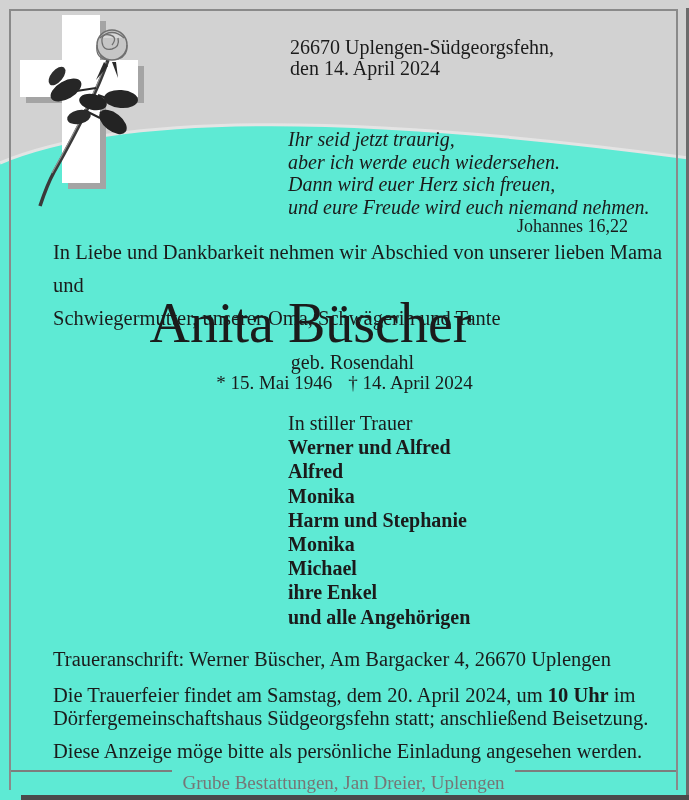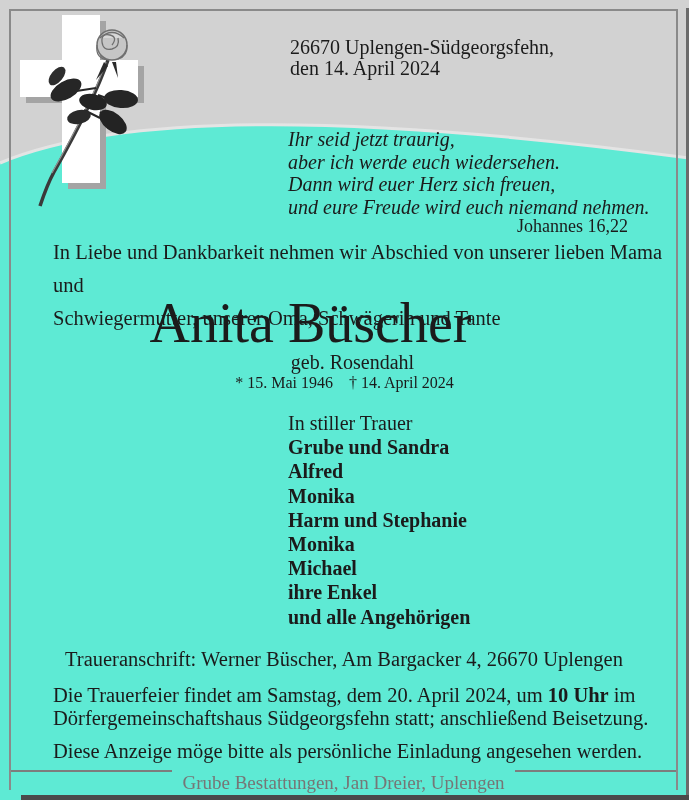--- a/index.html
+++ b/index.html
@@ -21,25 +21,25 @@
   
   .shadow-right{position:absolute;right:0;top:8px;width:3px;bottom:0;background:#6b6b6b;}
   .shadow-bottom{position:absolute;left:21px;right:0;bottom:0;height:5px;background:#4a4a4a;}
 
   .place-date{left:290px;top:37px;font-size:20px;line-height:21px;}
   .quote{left:288px;top:128px;width:340px;font-size:20px;line-height:22.5px;font-style:italic;white-space:nowrap;}
   .quote-source{font-style:normal;font-size:18px;line-height:16px;text-align:right;margin-top:0;}
   .intro{left:53px;top:236px;width:620px;font-size:20.5px;line-height:33px;}
   .name{left:0;top:297px;width:621px;text-align:center;font-size:56px;line-height:52px;font-weight:400;}
   .maiden{left:8px;top:351px;width:689px;text-align:center;font-size:20px;line-height:22px;}
-  .dates{left:0;top:371px;width:689px;text-align:center;font-size:16px;line-height:24px;}
+  .dates{left:0;top:371px;width:689px;text-align:center;font-size:19px;line-height:24px;}
   .dates .death{margin-left:16px;}
   .mourners{left:288px;top:411px;font-size:20px;line-height:24.2px;}
   .mourners .bold{font-weight:700;}
-  .address-line{left:53px;top:648px;width:620px;font-size:20.5px;line-height:23px;margin-left:12px;}
+  .address-line{left:53px;top:648px;width:620px;font-size:20.5px;line-height:23px;}
   .funeral{left:53px;top:684px;width:625px;font-size:20.5px;line-height:23px;white-space:nowrap;}
   .funeral b{font-weight:700;}
   .invitation{left:53px;top:740px;width:620px;font-size:20.5px;line-height:23px;}
 
   .footer-row{
     position:absolute;left:9px;width:669px;top:770px;height:20px;
     display:flex;align-items:flex-start;
   }
   .footer-rule{flex:1;border-bottom:2px solid #7d7d7d;height:0;}
   .footer-text{
@@ -98,21 +98,21 @@
   </div>
 
   <div class="abs name">Anita Büscher</div>
   <div class="abs maiden">geb. Rosendahl</div>
   <div class="abs dates">
     <span class="birth">* 15. Mai 1946</span><span class="death">† 14. April 2024</span>
   </div>
 
   <div class="abs mourners">
     <div>In stiller Trauer</div>
-    <div class="bold">Grube und Sandra</div>
+    <div class="bold">Werner und Alfred</div>
     <div class="bold">Alfred</div>
     <div class="bold">Monika</div>
     <div class="bold">Harm und Stephanie</div>
     <div class="bold">Monika</div>
     <div class="bold">Michael</div>
     <div class="bold">ihre Enkel</div>
     <div class="bold">und alle Angehörigen</div>
   </div>
 
   <div class="abs address-line">Traueranschrift: Werner Büscher, Am Bargacker 4, 26670 Uplengen</div>

